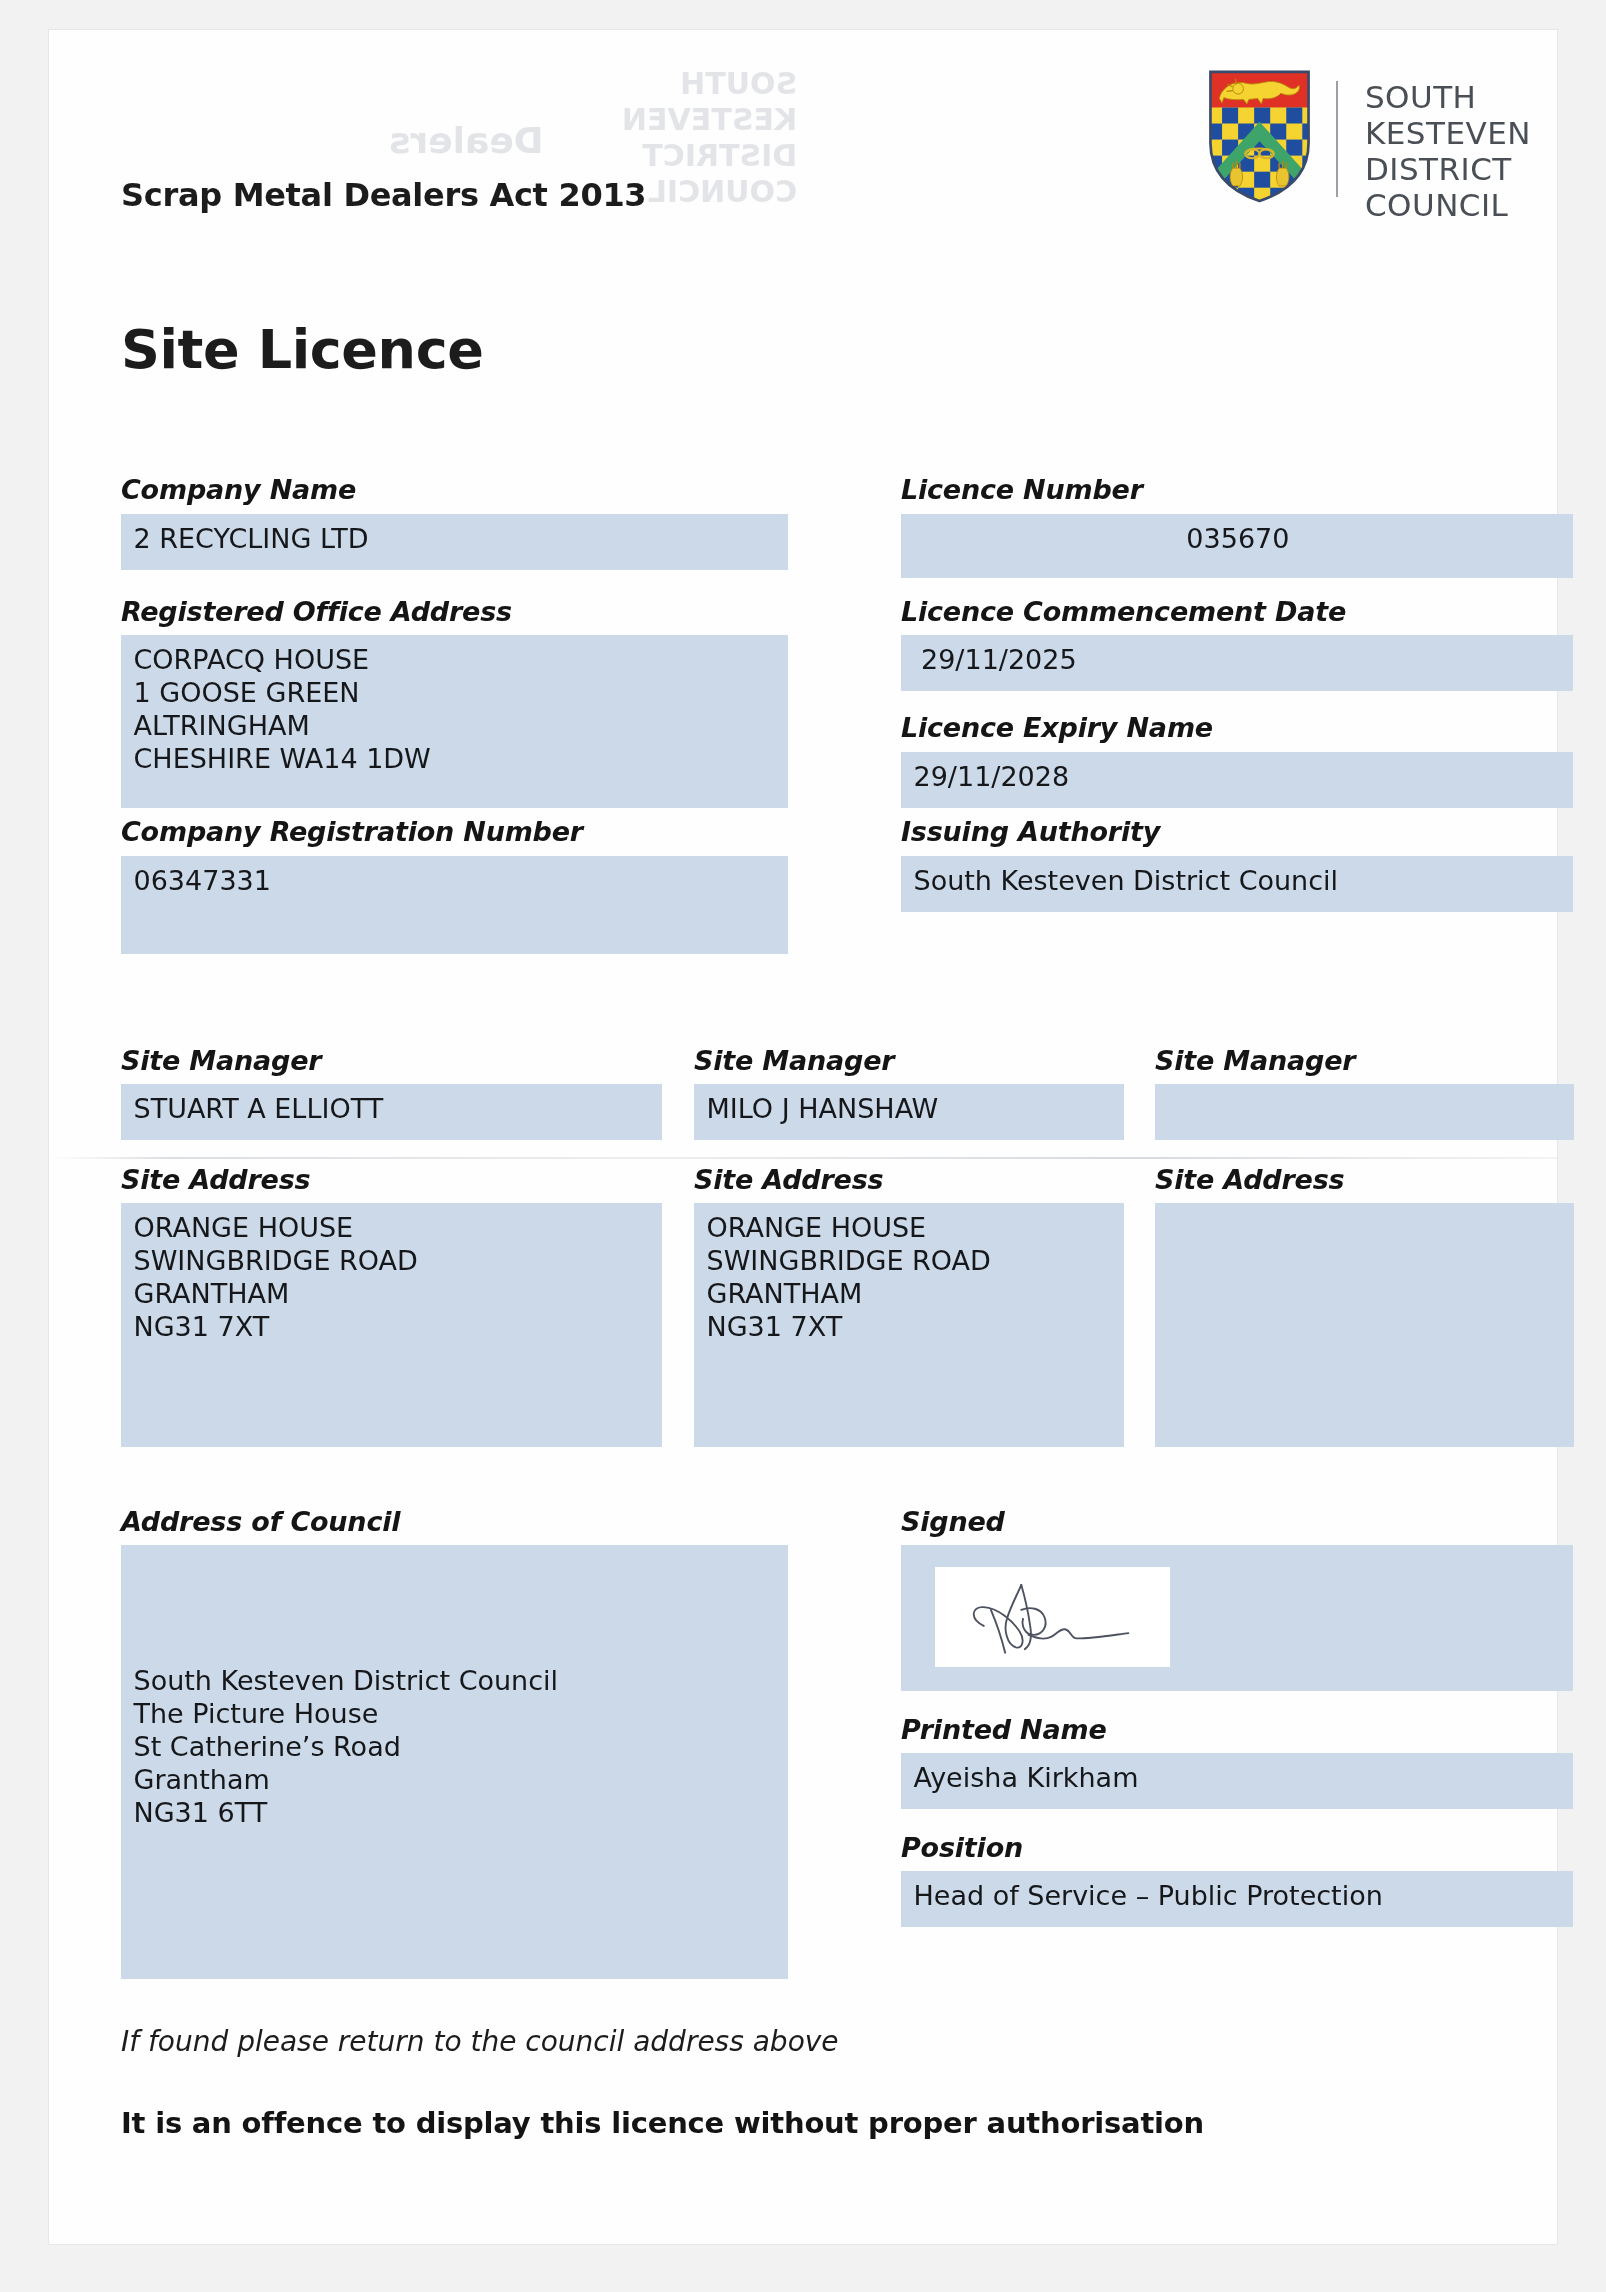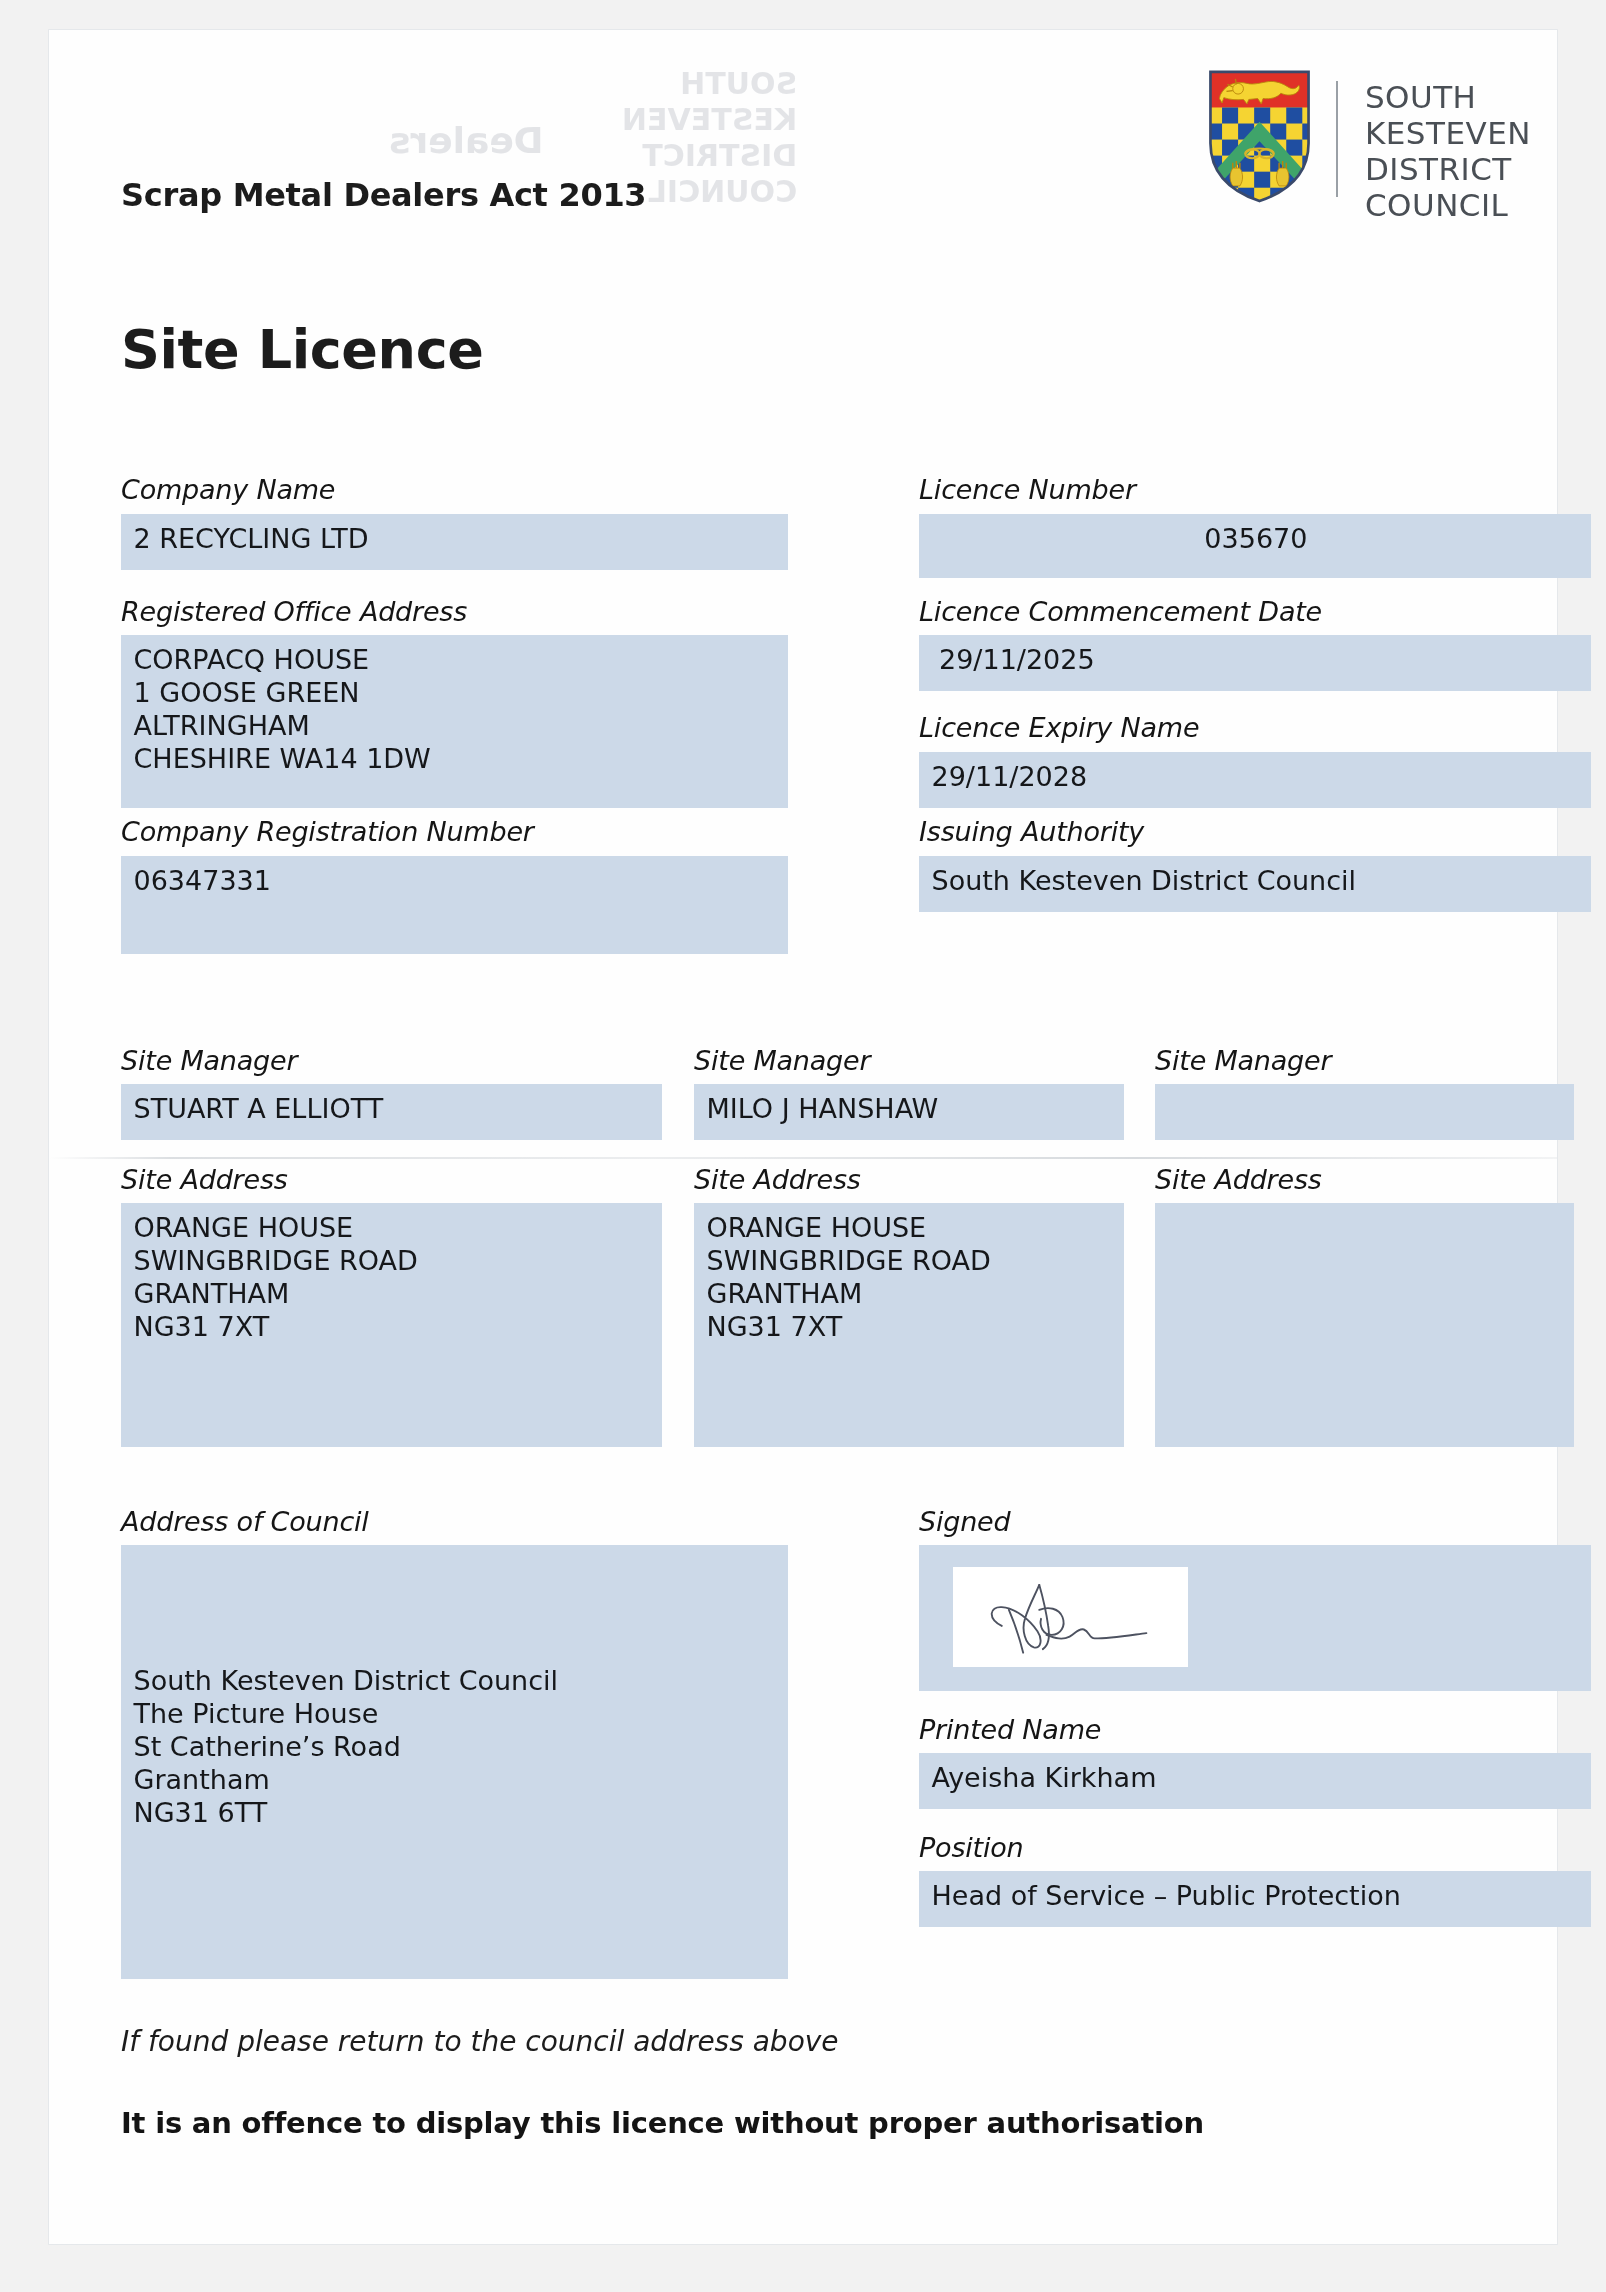--- a/index.html
+++ b/index.html
@@ -104,40 +104,40 @@
     color: #4a4f55;
     letter-spacing: 0.5px;
     padding-top: 10.7px;
     white-space: nowrap;
   }
 
   
   .label {
     font-size: 27px;
     font-style: italic;
-    font-weight: normal;
+    font-weight: bold;
     color: #151515;
     letter-spacing: -0.2px;
     white-space: nowrap;
   }
   .value {
     background: #ccd9e8;
     font-size: 27px;
     line-height: 33px;
     color: #15171a;
     padding: 8px 10.7px 8px 12.5px;
     box-sizing: border-box;
     white-space: pre-line;
   }
 
   .f { position: absolute; }
 
   
   .colL { left: 23px;  width: 667px; }
-  .colR { left: 821px; width: 672px; }
+  .colR { left: 803px; width: 672px; }
 
   
   .c1 { left: 23px;  width: 541px; }
   .c2 { left: 596px; width: 430px; }
   .c3 { left: 1057px; width: 419px; }
 
   
   .sig-box {
     background: #ccd9e8;
     height: 146px;

